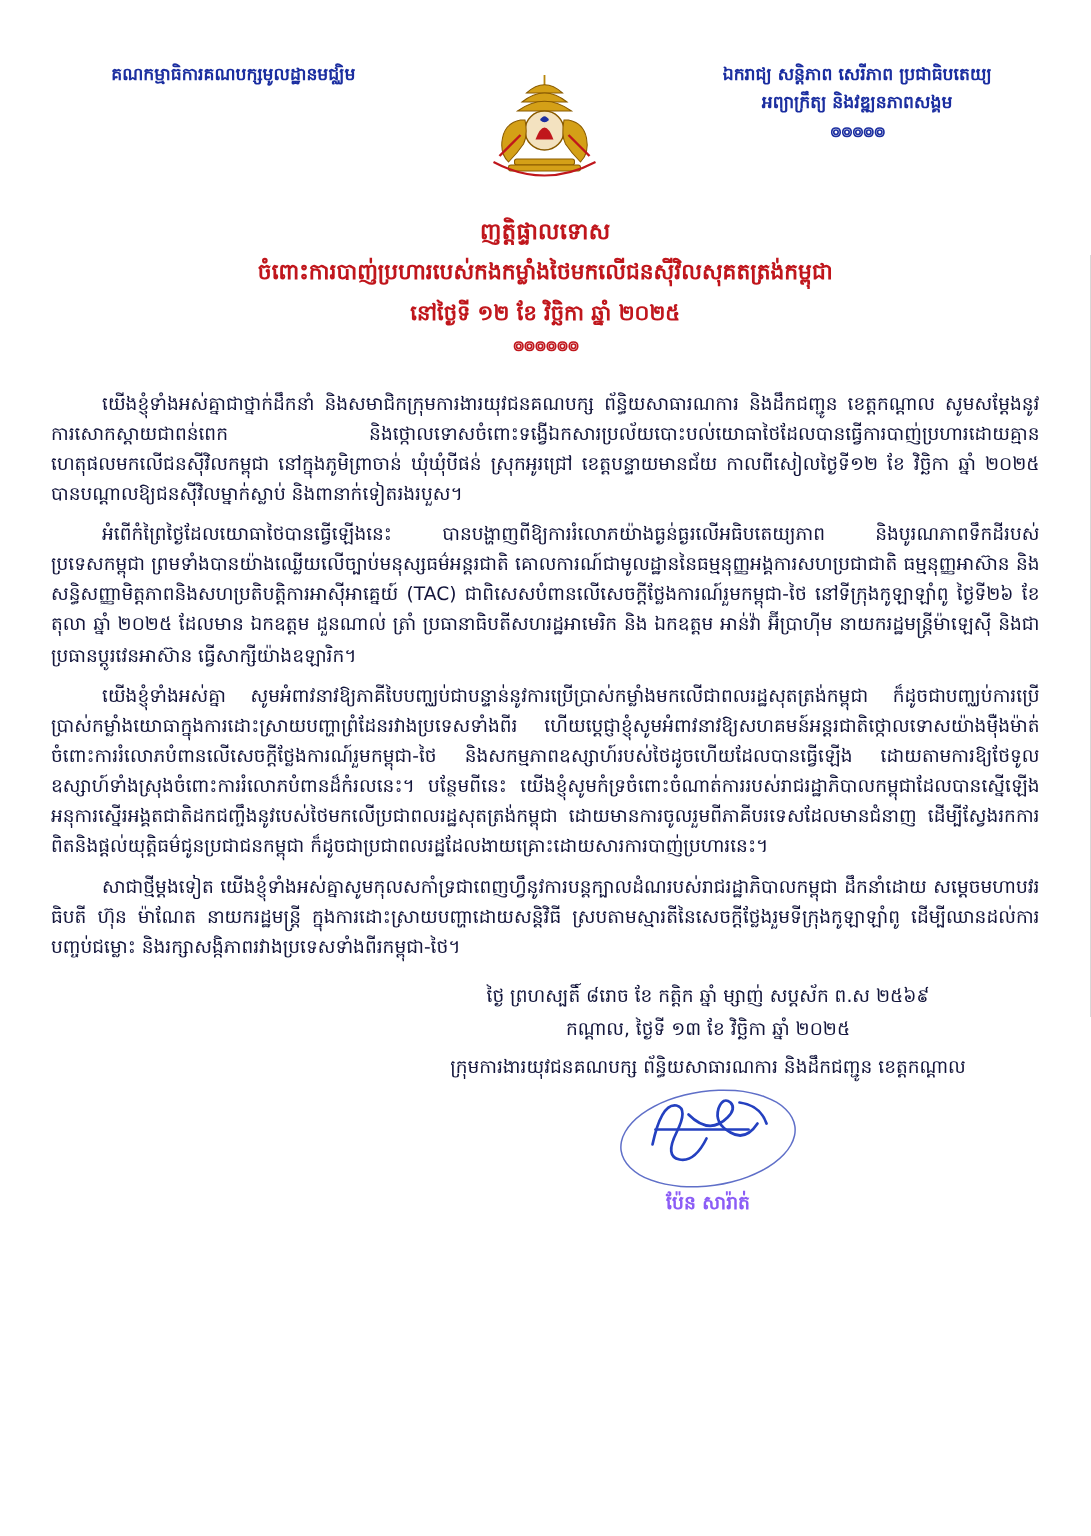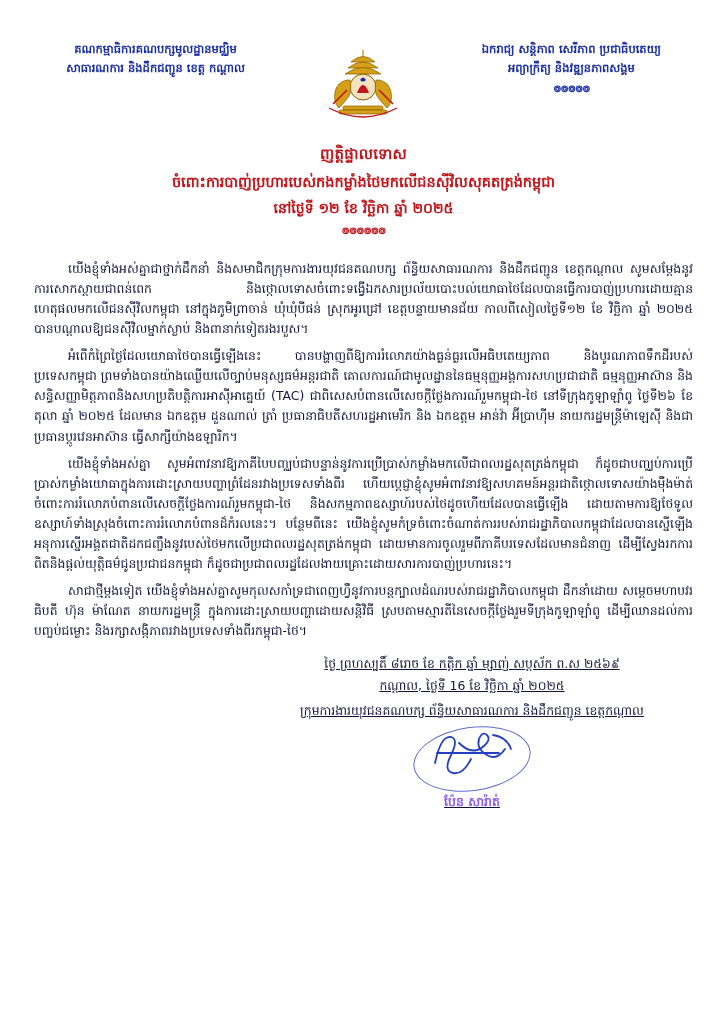--- a/index.html
+++ b/index.html
@@ -93,21 +93,20 @@
   
   .sign {
     margin-top: 12px;
     font-size: 12.4px;
     line-height: 1.7;
     color: #12143a;
     text-align: center;
     width: 430px;
     margin-left: auto;
     margin-right: 6px;
-    text-decoration: underline;
   }
   .sign .l { display: block; }
   .sign .org { margin-top: 4px; }
   .sig-graphic {
     position: relative;
     height: 74px;
     margin-top: 2px;
   }
   .sig-name {
     text-align: center;
@@ -136,21 +135,20 @@
 </style>
 </head>
 <body>
 
 <div class="page">
 
   <div class="header">
 
     <div class="hdr-col left">
       <div>គណកម្មាធិការគណបក្សមូលដ្ឋានមជ្ឈិម</div>
-      <div>សាធារណការ និងដឹកជញ្ជូន ខេត្ត កណ្តាល</div>
     </div>
 
     <div class="emblem-wrap">
       <div class="emblem">
         <svg viewBox="0 0 92 78" width="92" height="78" aria-hidden="true">
 
           <g stroke="#c9a227" fill="none" stroke-width="1.2">
             <path d="M46 4 v10" stroke="#b8860b"></path>
           </g>
           <g fill="#d4a017" stroke="#8a5b00" stroke-width="0.7">
@@ -203,21 +201,21 @@
 
   <div class="body-text">
     <p>យើងខ្ញុំទាំងអស់គ្នាជាថ្នាក់ដឹកនាំ និងសមាជិកក្រុមការងារយុវជនគណបក្ស ព័ន្ធិយសាធារណការ និងដឹកជញ្ជូន ខេត្តកណ្តាល សូមសម្តែងនូវការសោកស្តាយជាពន់ពេក និងថ្កោលទោសចំពោះទង្វើឯកសារប្រល័យបោះបល់យោធាថៃដែលបានធ្វើការបាញ់ប្រហារដោយគ្មានហេតុផលមកលើជនស៊ីវិលកម្ពុជា នៅក្នុងភូមិព្រាចាន់ ឃុំឃុំបីផន់ ស្រុកអូរជ្រៅ ខេត្តបន្ទាយមានជ័យ កាលពីសៀលថ្ងៃទី១២ ខែ វិច្ឆិកា ឆ្នាំ ២០២៥ បានបណ្តាលឱ្យជនស៊ីវិលម្នាក់ស្លាប់ និងពានាក់ទៀតរងរបួស។</p>
     <p>អំពើកំព្រៃថ្ងៃដែលយោធាថៃបានធ្វើឡើងនេះ បានបង្ហាញពីឱ្យការរំលោភយ៉ាងធ្ងន់ធ្ងរលើអធិបតេយ្យភាព និងបូរណភាពទឹកដីរបស់ប្រទេសកម្ពុជា ព្រមទាំងបានយ៉ាងឈ្លើយលើច្បាប់មនុស្សធម៌អន្តរជាតិ គោលការណ៍ជាមូលដ្ឋាននៃធម្មនុញ្ញអង្គការសហប្រជាជាតិ ធម្មនុញ្ញអាស៊ាន និងសន្ធិសញ្ញាមិត្តភាពនិងសហប្រតិបត្តិការអាស៊ីអាគ្នេយ៍ (TAC) ជាពិសេសបំពានលើសេចក្តីថ្លែងការណ៍រួមកម្ពុជា-ថៃ នៅទីក្រុងកូឡាឡាំពូ ថ្ងៃទី២៦ ខែតុលា ឆ្នាំ ២០២៥ ដែលមាន ឯកឧត្តម ​ដួនណាល់ ត្រាំ ប្រធានាធិបតីសហរដ្ឋអាមេរិក និង ឯកឧត្តម អាន់វ៉ា អ៊ីប្រាហ៊ីម នាយករដ្ឋមន្ត្រីម៉ាឡេស៊ី និងជាប្រធានប្តូរវេនអាស៊ាន ធ្វើសាក្សីយ៉ាងឧឡារិក។</p>
     <p>យើងខ្ញុំទាំងអស់គ្នា សូមអំពាវនាវឱ្យភាគីបៃបញ្ឈប់ជាបន្ទាន់នូវការប្រើប្រាស់កម្លាំងមកលើជាពលរដ្ឋសុតត្រង់កម្ពុជា ក៏ដូចជាបញ្ឈប់ការប្រើប្រាស់កម្លាំងយោធាក្នុងការដោះស្រាយបញ្ហាព្រំដែនរវាងប្រទេសទាំងពីរ ហើយប្តេជ្ញាខ្ញុំសូមអំពាវនាវឱ្យសហគមន៍អន្តរជាតិថ្កោលទោសយ៉ាងម៉ឺងម៉ាត់ចំពោះការរំលោភបំពានលើសេចក្តីថ្លែងការណ៍រួមកម្ពុជា-ថៃ និងសកម្មភាពឧស្សាហ៍របស់ថៃដូចហើយដែលបានធ្វើឡើង ដោយតាមការឱ្យថែទូលឧស្សាហ៍ទាំងស្រុងចំពោះការរំលោភបំពានដ៏កំរលនេះ។ បន្ថែមពីនេះ យើងខ្ញុំសូមកំទ្រចំពោះចំណាត់ការរបស់រាជរដ្ឋាភិបាលកម្ពុជាដែលបានស្នើឡើងអនុការស្នើរអង្គតជាតិដកជញ្ចឹងនូវបេស់ថៃមកលើប្រជាពលរដ្ឋសុតត្រង់កម្ពុជា ដោយមានការចូលរួមពីភាគីបរទេសដែលមានជំនាញ ដើម្បីស្វែងរកការពិតនិងផ្តល់យុត្តិធម៌ជូនប្រជាជនកម្ពុជា ក៏ដូចជាប្រជាពលរដ្ឋដែលងាយគ្រោះដោយសារការបាញ់ប្រហារនេះ។</p>
     <p>សាជាថ្មីម្តងទៀត យើងខ្ញុំទាំងអស់គ្នាសូមកុលសកាំទ្រជាពេញហ្វឹនូវការបន្តក្បាលដំណរបស់រាជរដ្ឋាភិបាលកម្ពុជា ដឹកនាំដោយ សម្តេចមហាបវរធិបតី ហ៊ុន ម៉ាណែត នាយករដ្ឋមន្ត្រី ក្នុងការដោះស្រាយបញ្ហាដោយសន្តិវិធី ស្របតាមស្មារតីនៃសេចក្តីថ្លែងរួមទីក្រុងកូឡាឡាំពូ ដើម្បីឈានដល់ការបញ្ចប់ជម្លោះ និងរក្សាសង្កិភាពរវាងប្រទេសទាំងពីរកម្ពុជា-ថៃ។</p>
   </div>
 
   <div class="sign">
     <span class="l">ថ្ងៃ ព្រហស្បតិ៍ ៨រោច ខែ កត្តិក ឆ្នាំ ម្សាញ់ សប្តស័ក ព.ស ២៥៦៩</span>
-    <span class="l">កណ្តាល, ថ្ងៃទី 16 ខែ វិច្ឆិកា ឆ្នាំ ២០២៥</span>
+    <span class="l">កណ្តាល, ថ្ងៃទី ១៣ ខែ វិច្ឆិកា ឆ្នាំ ២០២៥</span>
     <span class="l org">ក្រុមការងារយុវជនគណបក្ស ព័ន្ធិយសាធារណការ និងដឹកជញ្ជូន ខេត្តកណ្តាល</span>
 
     <div class="sig-graphic">
       <div class="seal"></div>
       <svg class="pen" width="150" height="58" viewBox="0 0 150 58" aria-hidden="true">
         <g fill="none" stroke="#2440c0" stroke-width="1.8" stroke-linecap="round">
           <path d="M38 40 q6 -28 16 -26 q8 2 0 18 q-8 16 2 18 q10 2 18 -14"></path>
           <path d="M62 20 q14 14 26 2 q6 -6 2 -10 q-5 -4 -8 4 q-3 10 8 16 q10 6 18 -6"></path>
           <path d="M40 30 h62"></path>
           <path d="M96 12 q14 2 18 14"></path>

